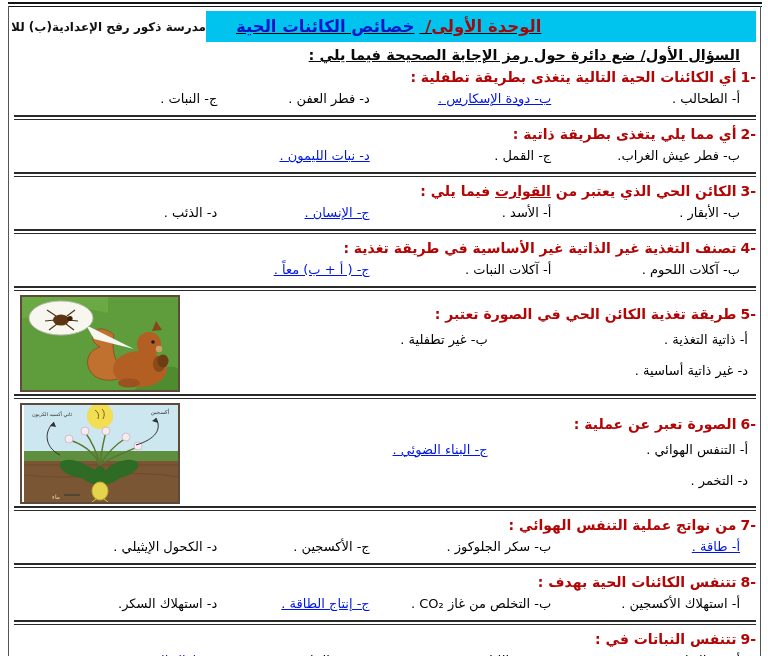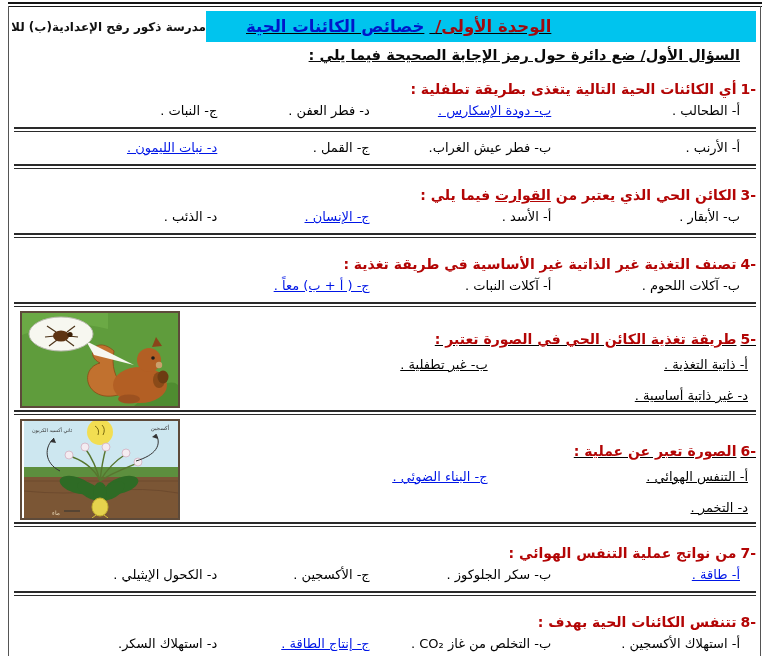--- a/index.html
+++ b/index.html
@@ -10,45 +10,45 @@
 
   
   .topline { position:absolute; top:2px; left:8px; right:6px; height:5px;
              border-top:2px solid #151515; border-bottom:1px solid #151515; }
   .sideframe { position:absolute; top:6px; bottom:0; left:8px; right:7px;
                border-left:1px solid #555; border-right:1px solid #555; pointer-events:none; }
 
   
   .header { display:flex; align-items:center; margin-top:9px; height:31px; }
   .titlebar { flex:0 0 550px; height:31px; background:var(--title-bar-cyan,#00c4ee);
-              display:flex; align-items:center; justify-content:flex-end; padding-left:40px; }
+              display:flex; align-items:center; justify-content:flex-end; padding-left:30px; }
   .title-text { font-weight:bold; font-size:16.5px; text-decoration:underline; white-space:nowrap; }
   .t-red  { color:var(--title-red,#9e0b0f); }
   .t-blue { color:var(--title-blue,#0016c9); margin-right:5px; }
   .school { flex:1; text-align:center; font-size:12px; font-weight:bold; color:#111; white-space:nowrap; overflow:hidden; }
 
   .instruction { margin:5px 16px 3px 0; font-size:14.5px; font-weight:bold;
                  text-decoration:underline; color:#0a0a0a; }
 
   
   #questions { padding-left:2px; }
   .qblock { padding-top:1px; }
-  .qline { color:var(--question-red,#b30505); font-weight:bold; font-size:14px; line-height:20px;margin-top:12px; }
+  .qline { color:var(--question-red,#b30505); font-weight:bold; font-size:14px; line-height:20px; }
   .qnum  { direction:ltr; unicode-bidi:embed; margin-left:4px; }
   .uword { text-decoration:underline; }
 
   .opts { font-size:13px; line-height:20px; color:#000; }
   .opts.row4 { display:grid; grid-template-columns:26% 25% 21% 28%; padding:2px 16px 4px 0; }
   .opts.grid2 { display:grid; grid-template-columns:46% 54%; row-gap:11px; padding:6px 8px 2px 0; }
   .opt { white-space:nowrap; }
   .opt.correct { color:var(--answer-blue,#0016e6); text-decoration:underline; }
 
   .sep { height:5px; border-top:2px solid #2a2a2a; border-bottom:1px solid #2a2a2a; margin:2px 0 3px 0; }
 
-  .qblock.with-image { display:flex; align-items:flex-end;text-decoration:underline; }
+  .qblock.with-image { display:flex; align-items:center; }
   .qblock.with-image .qmain { flex:1; }
   .qimg { flex:0 0 160px; margin-left:6px; margin-right:2px; border:2px solid #5d4a3a;
           background:#fff; line-height:0; }
   .qimg svg { display:block; }
 </style>
 </head>
 <body>
 
 <div class="page">
   <div class="topline"></div>
@@ -74,22 +74,22 @@
             <div class="opt">أ- الطحالب .</div>
             <div class="opt correct">ب- دودة الإسكارس .</div>
             <div class="opt">د- فطر العفن .</div>
             <div class="opt">ج- النبات .</div>
           </div>
         </div>
       </div>
       <div class="sep"></div>
       <div class="qblock">
         <div class="qmain">
-          <div class="opts row4">
-            <div class="opt">أ- الأرنب .</div>
+          <div class="qline"><span class="qnum">2-</span><span>أي مما يلي يتغذى بطريقة ذاتية :</span></div>
+          <div class="opts row4">
             <div class="opt">ب- فطر عيش الغراب.</div>
             <div class="opt">ج- القمل .</div>
             <div class="opt correct">د- نبات الليمون .</div>
           </div>
         </div>
       </div>
       <div class="sep"></div>
       <div class="qblock">
         <div class="qmain">
           <div class="qline"><span class="qnum">3-</span><span>الكائن الحي الذي يعتبر من <span class="uword">القوارت</span> فيما يلي :</span></div>

